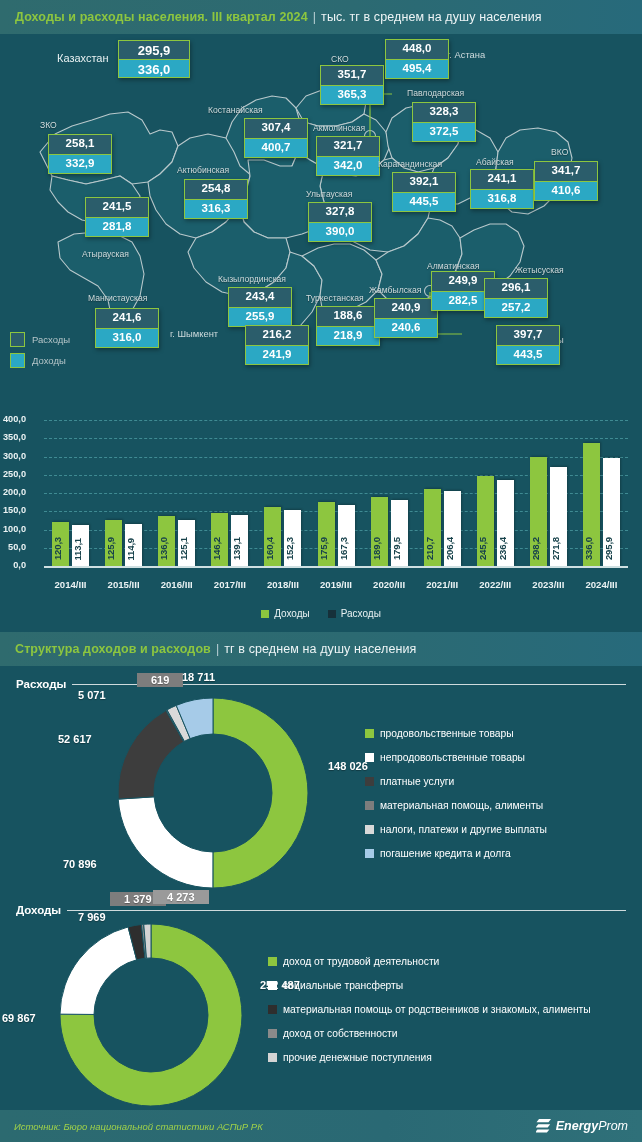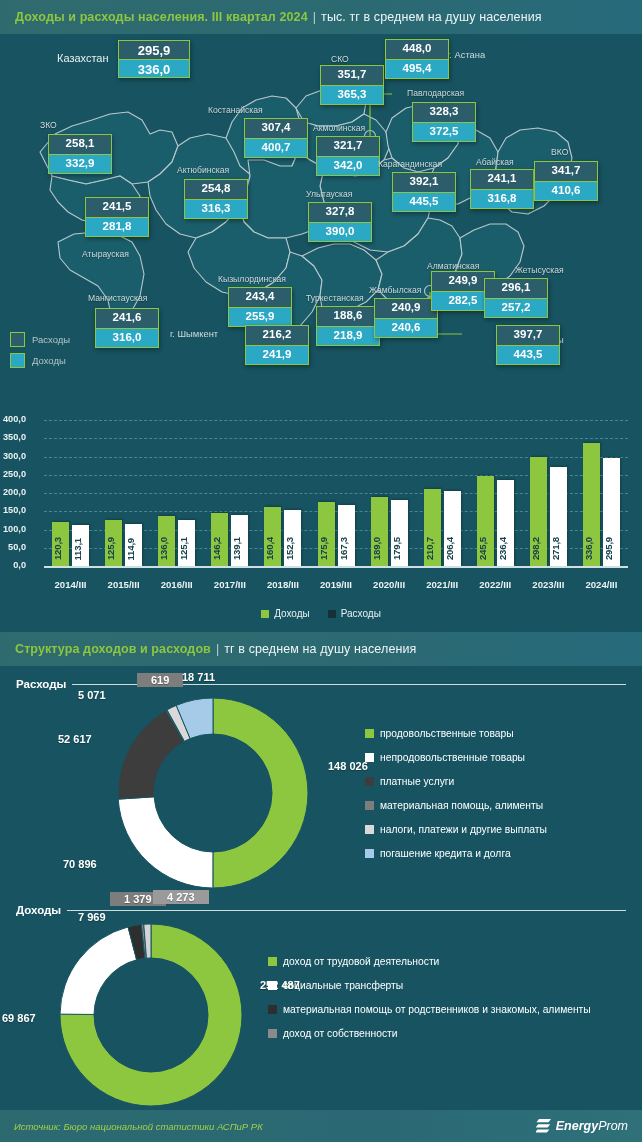--- a/index.html
+++ b/index.html
@@ -488,20 +488,24 @@
           <span class="tx">социальные трансферты</span>
         </div>
         <div class="row">
           <span class="sq" style="background: rgb(46, 46, 46);"></span>
           <span class="tx">материальная помощь от родственников и знакомых, алименты</span>
         </div>
         <div class="row">
           <span class="sq" style="background: rgb(138, 138, 138);"></span>
           <span class="tx">доход от собственности</span>
         </div>
+        <div class="row">
+          <span class="sq" style="background: rgb(212, 212, 212);"></span>
+          <span class="tx">прочие денежные поступления</span>
+        </div>
       </div>
   </div>
 
   <div id="footer">
     <div id="src">Источник: Бюро национальной статистики АСПиР РК</div>
     <div id="logo">
       <svg class="gl" width="16" height="17" viewBox="0 0 16 17">
         <path d="M3 1 H15 L12.5 4.2 H0.5 Z" fill="#ffffff"></path>
         <path d="M2.2 6.2 H14.2 L11.7 9.4 H-0.3 Z" fill="#ffffff"></path>
         <path d="M1.4 11.4 H13.4 L10.9 14.6 H-1.1 Z" fill="#ffffff"></path>

